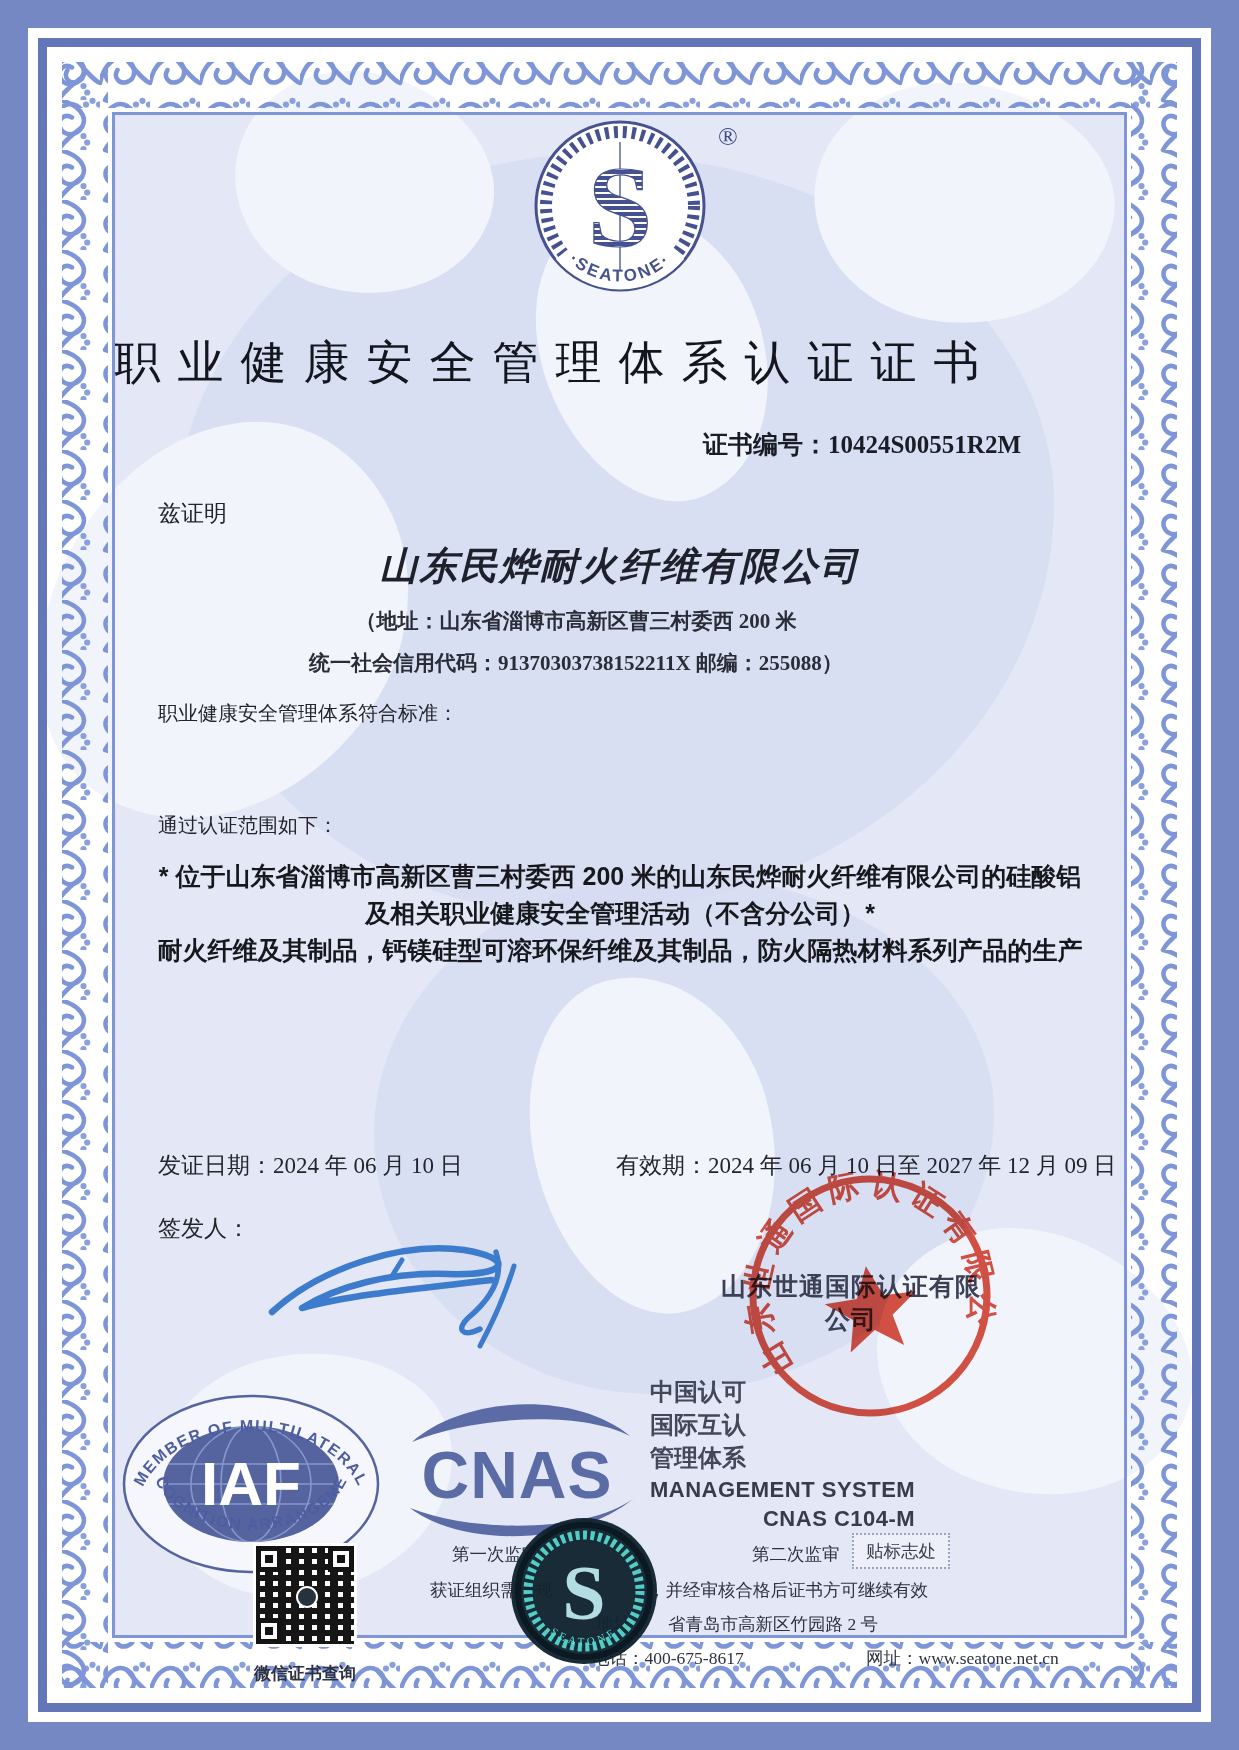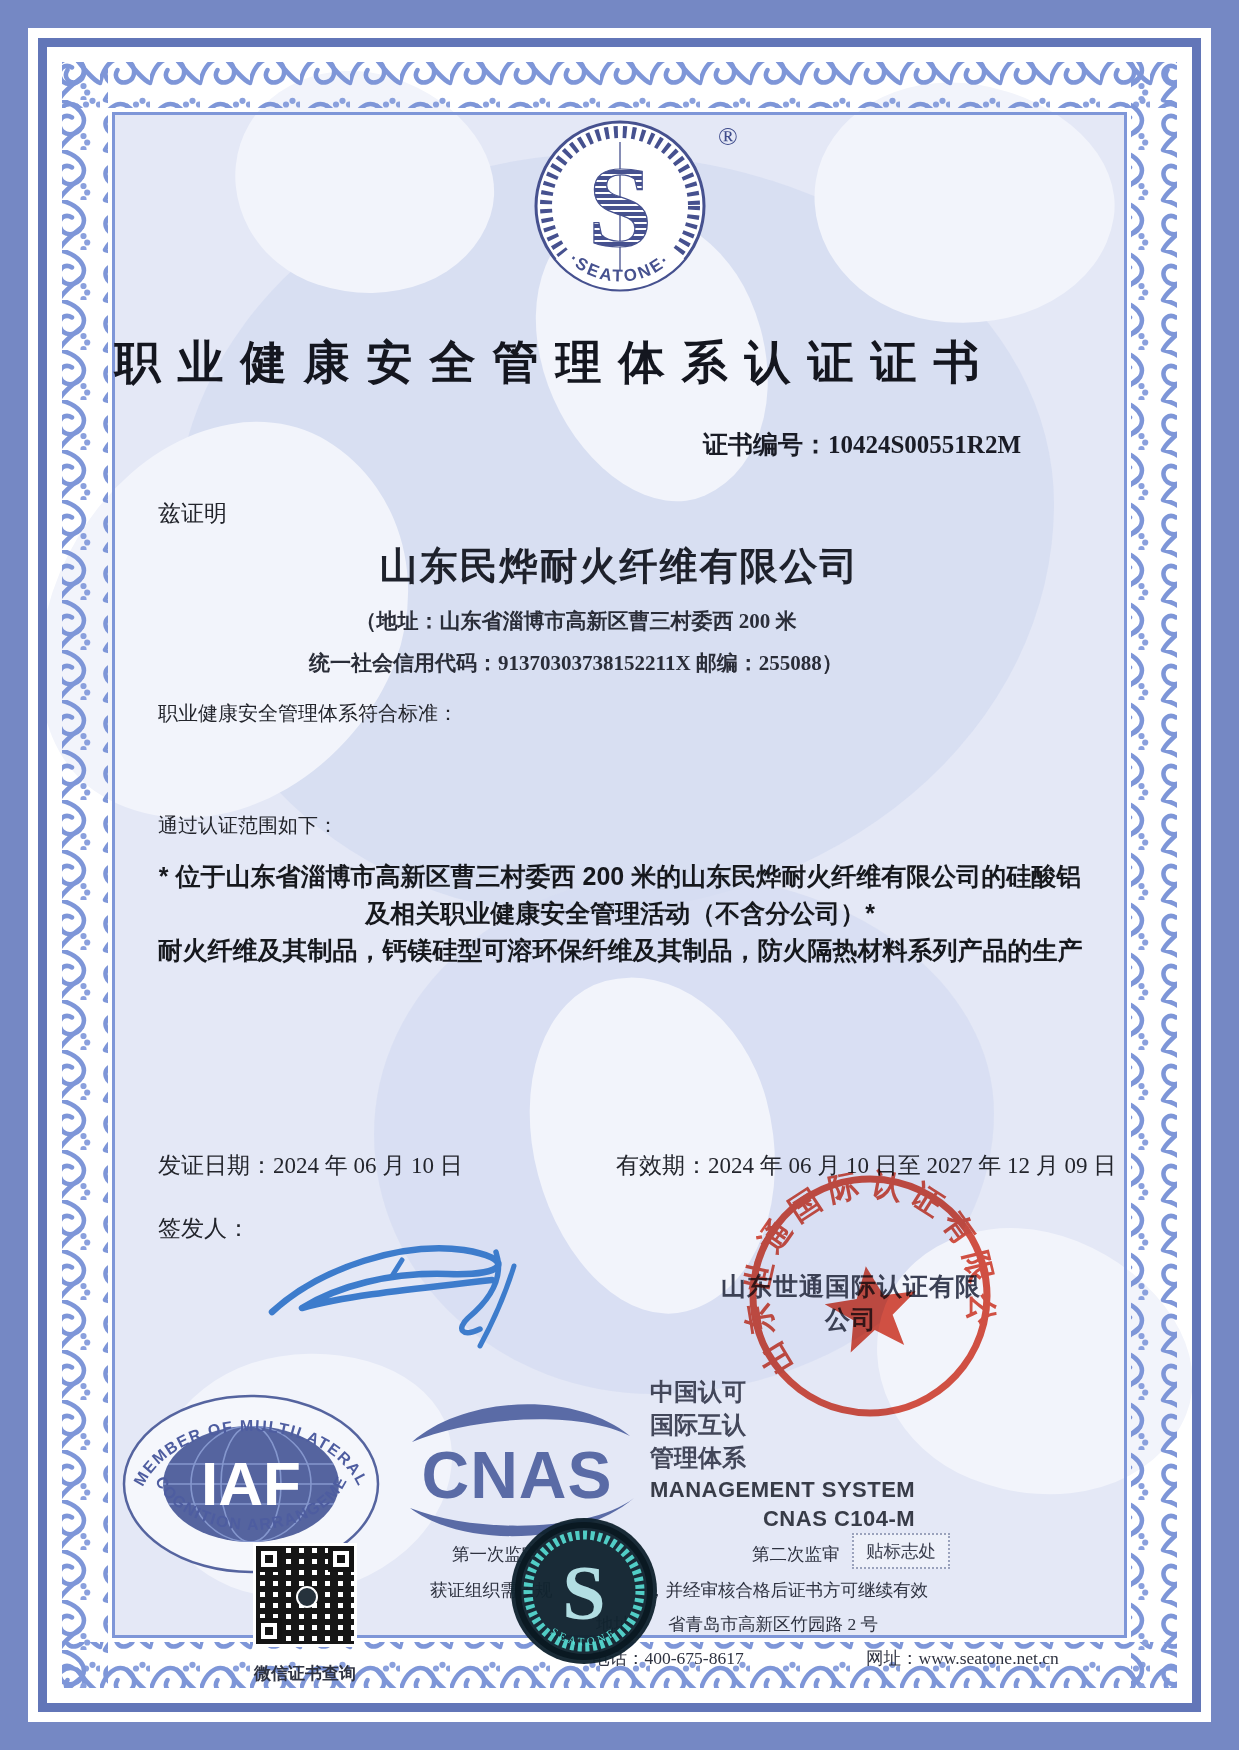--- a/index.html
+++ b/index.html
@@ -6,25 +6,25 @@
   body{width:1239px;height:1750px;background:#7588c4;position:relative;
        font-family:"Liberation Serif","DejaVu Serif",serif;}
   .page{position:absolute;left:0;top:0;width:1239px;height:1750px;overflow:hidden;}
   .abs{position:absolute;}
   .mat{left:28px;top:28px;width:1183px;height:1694px;background:#ffffff;}
   .content{left:114px;top:114px;width:1011px;height:1522px;background:#e4e8f6;}
   .blob{position:absolute;border-radius:48% 52% 55% 45%/50% 46% 54% 50%;}
   .b-w{background:#f2f4fb;}
   .b-d{background:#d5dcf1;}
   .sans{font-family:"Liberation Sans","DejaVu Sans",sans-serif;text-align:right;}
-  .title{left:0;top:332px;width:1094px;text-align:center;font-size:46px;font-weight:700;
+  .title{left:0;top:332px;width:1094px;text-align:center;font-size:46px;font-weight:400;
          color:#14161f;letter-spacing:17px;padding-left:17px;box-sizing:border-box;}
   .certno{top:428px;right:218px;font-size:25px;font-weight:700;color:#1a1c26;}
   .certify{left:158px;top:498px;font-size:23px;color:#23252c;}
-  .company{left:0;top:541px;width:1239px;text-align:center;font-size:38px;font-weight:700;color:#1e212b;letter-spacing:2px;}
+  .company{left:0;top:541px;width:1239px;text-align:center;font-size:38px;font-weight:700;color:#1e212b;letter-spacing:2px;font-style:italic;}
   .addr{left:0;width:1152px;text-align:center;font-size:21px;font-weight:600;color:#2a2d38;}
   .label{left:158px;font-size:20px;color:#23252c;}
   .standard{left:0;top:735px;width:1239px;text-align:center;font-size:40px;font-weight:700;color:#1b1b1b;letter-spacing:1px;}
   .scope{left:120px;top:858px;width:1000px;text-align:center;font-size:25px;font-weight:700;
          color:#16181d;line-height:37px;}
   .note{left:150px;top:1022px;width:945px;font-size:20.5px;color:#23252c;line-height:39px;
         text-align:justify;}
   .dateline{font-size:23px;color:#23252c;}
   .issuer-name{left:716px;top:1270px;width:270px;text-align:center;font-size:25px;font-weight:600;color:#3b4054;letter-spacing:1px;}
   .acc-cn{font-size:24px;color:#43475a;font-weight:600;line-height:33px;}

